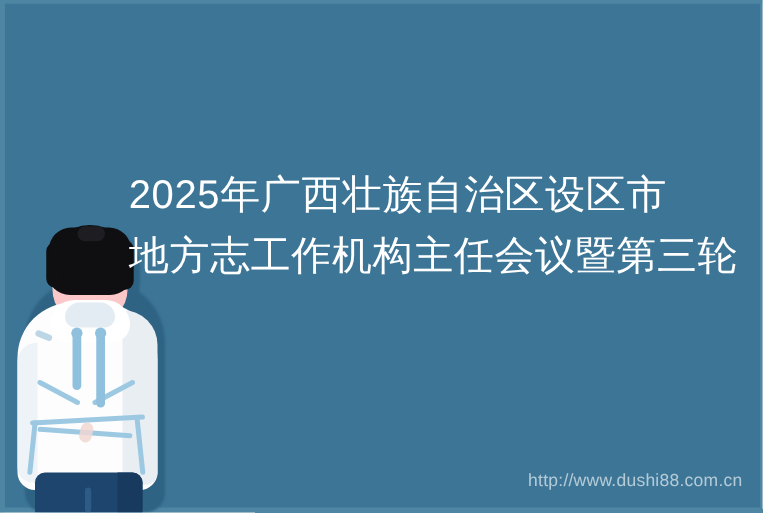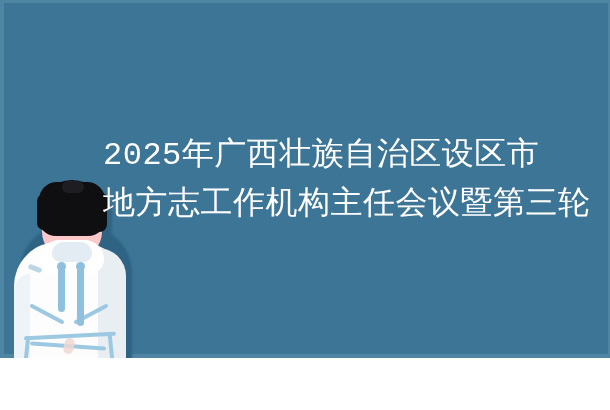--- a/index.html
+++ b/index.html
@@ -3,24 +3,24 @@
 <meta charset="utf-8">
 <style>
   html, body {
     margin: 0;
     padding: 0;
     background: #ffffff;
   }
   #canvas {
     position: relative;
     width: 610px;
-    height: 358px;
+    height: 410px;
     overflow: hidden;
     background: #3c7596;
-    font-family: Liberation Mono, monospace;
+    font-family: Liberation Sans, sans-serif;
   }
 
   
   .edge-strip {
     position: absolute;
     background: #4d85a3;
     pointer-events: none;
   }
   .edge-left   { left: 0;  top: 0; width: 4px;  height: 410px; }
   .edge-top    { left: 0;  top: 0; width: 610px; height: 3px; }
@@ -278,14 +278,15 @@
     <div class="fig-part string string-r"></div>
 
     <div class="fig-part pants"></div>
     <div class="fig-part pants-shade"></div>
     <div class="fig-part pants-split"></div>
   </div>
 
   <div class="headline">2025年广西壮族自治区设区市
 地方志工作机构主任会议暨第三轮</div>
 
+  <div class="watermark">http://www.dushi88.com.cn</div>
 
 </div>
 
 </body></html>

